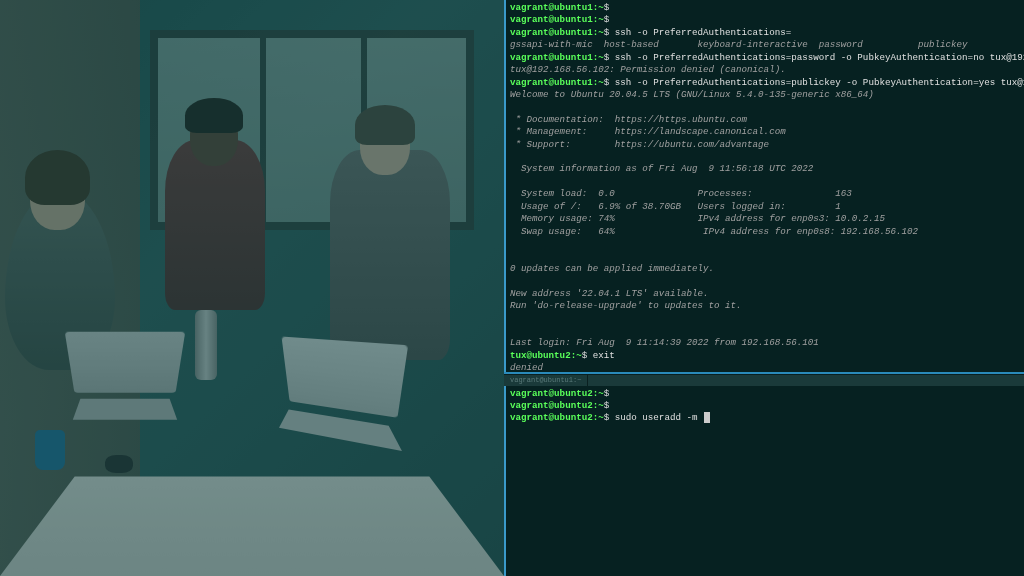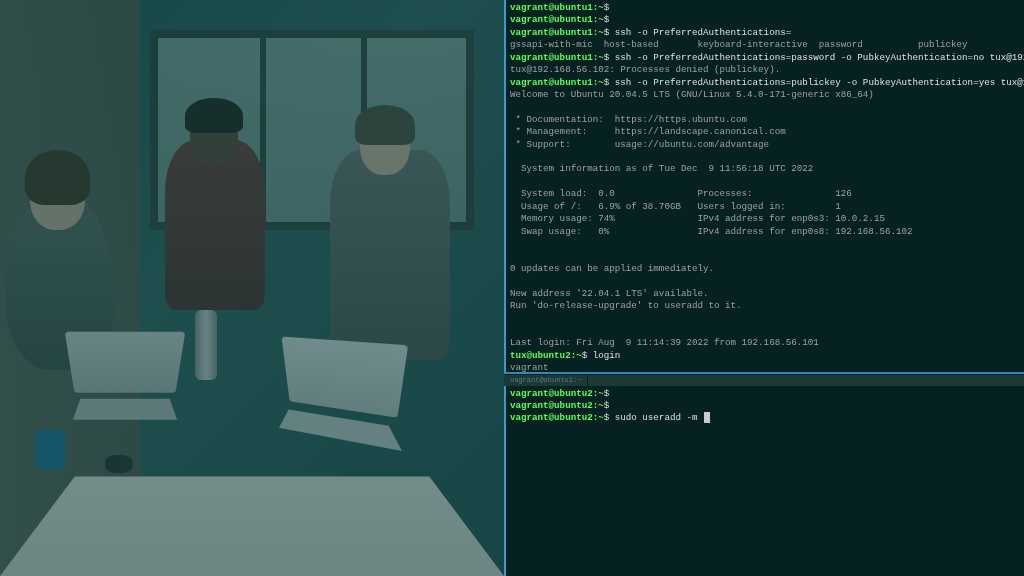--- a/index.html
+++ b/index.html
@@ -107,21 +107,21 @@
     position: relative;
   }
   .pane1 { flex: 0 0 64.5%; }
   .divider { height: 2px; background: #2a8aba; flex-shrink: 0; }
   .tabbar { height: 12px; background: #1a3a3a; display:flex; border-top:1px solid #0a2020; flex-shrink:0; }
   .tab { font-size:7px; color:#5a7a7a; padding:1px 6px; border-right:1px solid #0a2020; }
   .pane2 { flex: 1; }
   
   .prompt { color: #5aff5a; font-weight:bold; }
   .white { color: #e0e0e0; }
-  .dim { color: #a0a0a0; }
+  .dim { color: #a0a0a0; font-style: italic; }
   
   .cursor {
     display: inline-block;
     width: 6px; height: 11px;
     background: #cccccc;
     vertical-align: text-bottom;
     margin-left: 1px;
   }
 </style>
 </head>
@@ -150,45 +150,45 @@
     <div class="photo-overlay"></div>
   </div>
 
   <div class="terminal-area">
 
     <div class="term-pane pane1"><span class="prompt">vagrant@ubuntu1:~</span><span class="white">$</span>
 <span class="prompt">vagrant@ubuntu1:~</span><span class="white">$</span>
 <span class="prompt">vagrant@ubuntu1:~</span><span class="white">$ ssh -o PreferredAuthentications=</span>
 <span class="dim">gssapi-with-mic  host-based       keyboard-interactive  password          publickey</span>
 <span class="prompt">vagrant@ubuntu1:~</span><span class="white">$ ssh -o PreferredAuthentications=password -o PubkeyAuthentication=no tux@192.168.56.102</span>
-<span class="dim">tux@192.168.56.102: Processes denied (publickey).</span>
+<span class="dim">tux@192.168.56.102: Permission denied (canonical).</span>
 <span class="prompt">vagrant@ubuntu1:~</span><span class="white">$ ssh -o PreferredAuthentications=publickey -o PubkeyAuthentication=yes tux@192.168.56.102</span>
-<span class="dim">Welcome to Ubuntu 20.04.5 LTS (GNU/Linux 5.4.0-171-generic x86_64)</span>
+<span class="dim">Welcome to Ubuntu 20.04.5 LTS (GNU/Linux 5.4.0-135-generic x86_64)</span>
 
 <span class="dim"> * Documentation:  https://https.ubuntu.com</span>
 <span class="dim"> * Management:     https://landscape.canonical.com</span>
-<span class="dim"> * Support:        usage://ubuntu.com/advantage</span>
-
-<span class="dim">  System information as of Tue Dec  9 11:56:18 UTC 2022</span>
-
-<span class="dim">  System load:  0.0               Processes:               126</span>
+<span class="dim"> * Support:        https://ubuntu.com/advantage</span>
+
+<span class="dim">  System information as of Fri Aug  9 11:56:18 UTC 2022</span>
+
+<span class="dim">  System load:  0.0               Processes:               163</span>
 <span class="dim">  Usage of /:   6.9% of 38.70GB   Users logged in:         1</span>
 <span class="dim">  Memory usage: 74%               IPv4 address for enp0s3: 10.0.2.15</span>
-<span class="dim">  Swap usage:   0%                IPv4 address for enp0s8: 192.168.56.102</span>
+<span class="dim">  Swap usage:   64%                IPv4 address for enp0s8: 192.168.56.102</span>
 
 
 <span class="dim">0 updates can be applied immediately.</span>
 
 <span class="dim">New address '22.04.1 LTS' available.</span>
-<span class="dim">Run 'do-release-upgrade' to useradd to it.</span>
+<span class="dim">Run 'do-release-upgrade' to updates to it.</span>
 
 
 <span class="dim">Last login: Fri Aug  9 11:14:39 2022 from 192.168.56.101</span>
-<span class="prompt">tux@ubuntu2:~</span><span class="white">$ login</span>
-<span class="dim">vagrant</span>
+<span class="prompt">tux@ubuntu2:~</span><span class="white">$ exit</span>
+<span class="dim">denied</span>
 
 </div>
 
     <div class="divider"></div>
     <div class="tabbar">
       <div class="tab">vagrant@ubuntu1:~</div>
     </div>
 
     <div class="term-pane pane2"><span class="prompt">vagrant@ubuntu2:~</span><span class="white">$</span>
 <span class="prompt">vagrant@ubuntu2:~</span><span class="white">$</span>

